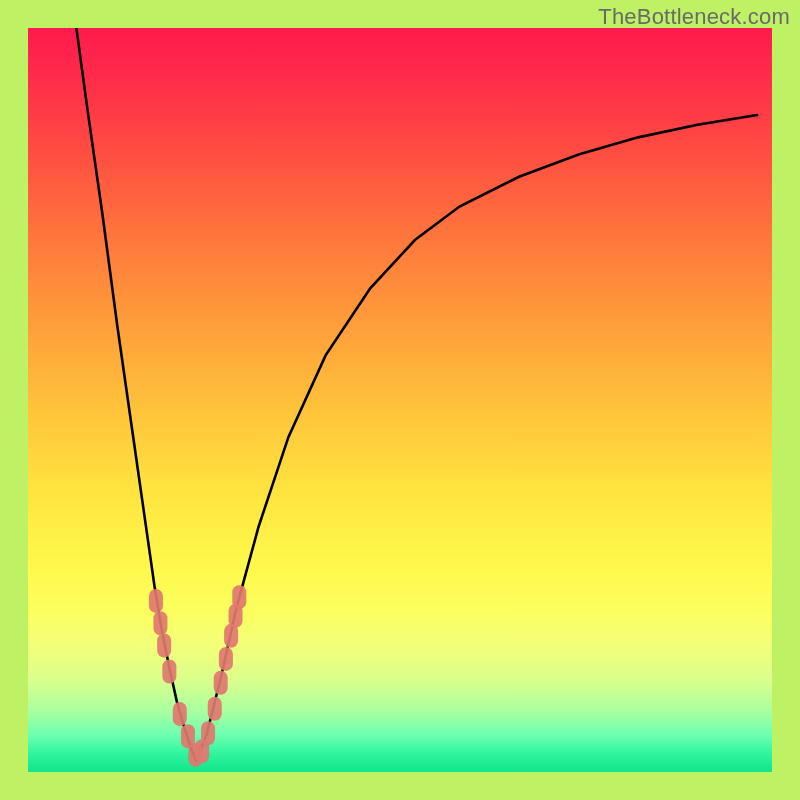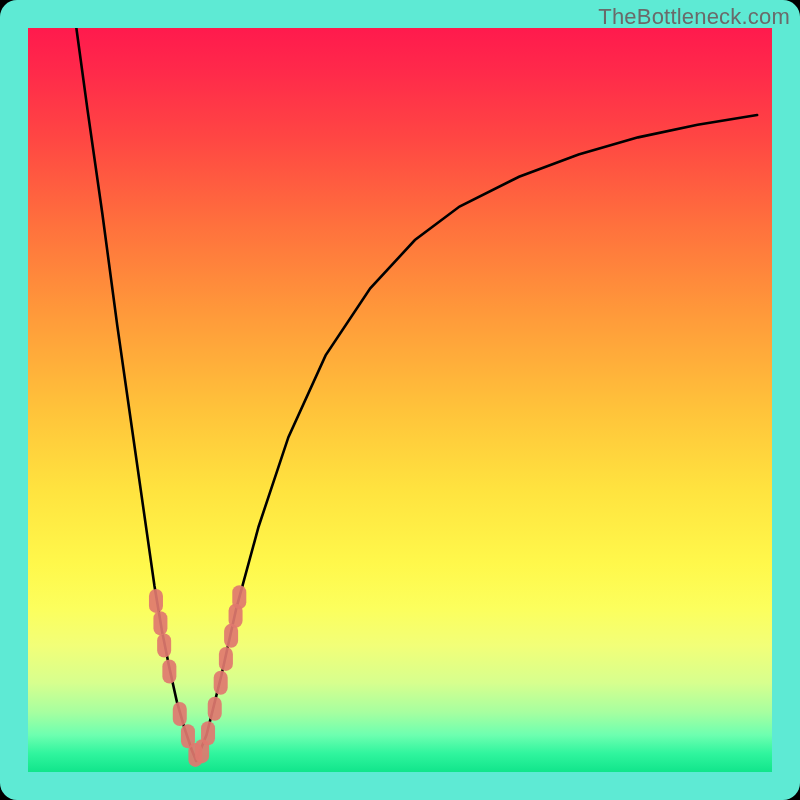--- a/index.html
+++ b/index.html
@@ -9,22 +9,21 @@
     height: 800px;
     overflow: hidden;
     background: #000;
     font-family: Arial, Helvetica, sans-serif;
   }
   .frame {
     position: absolute;
     top: 0; left: 0;
     width: 800px;
     height: 800px;
-    background: #5eead4;
-    border-radius: 17px;
+    background: #bef264;
   }
   .plot-area {
     position: absolute;
     top: 28px;
     left: 28px;
     width: 744px;
     height: 744px;
     overflow: hidden;
   }
   .gradient-bg {

